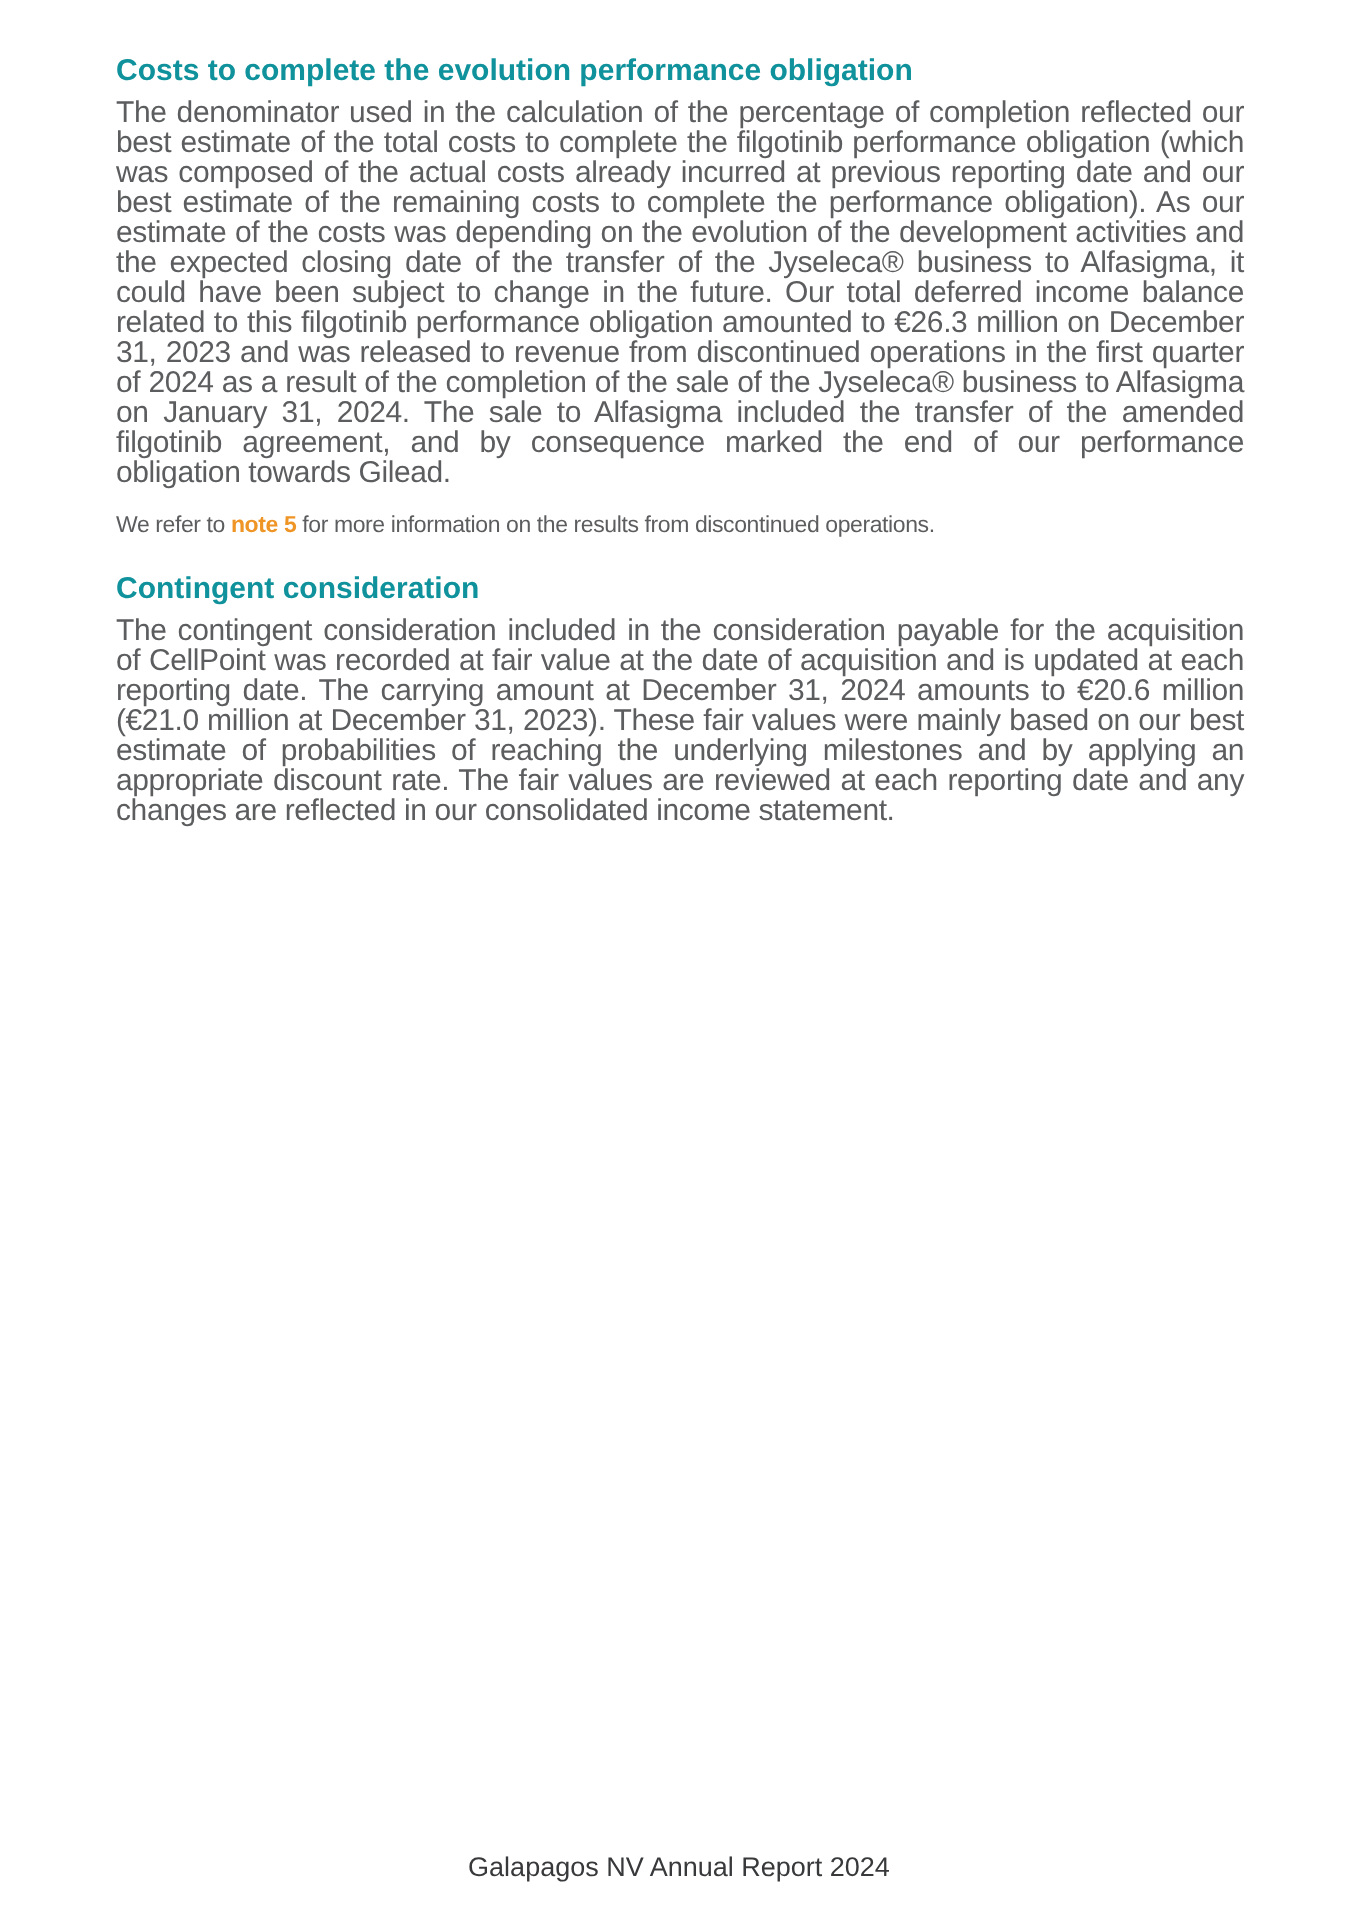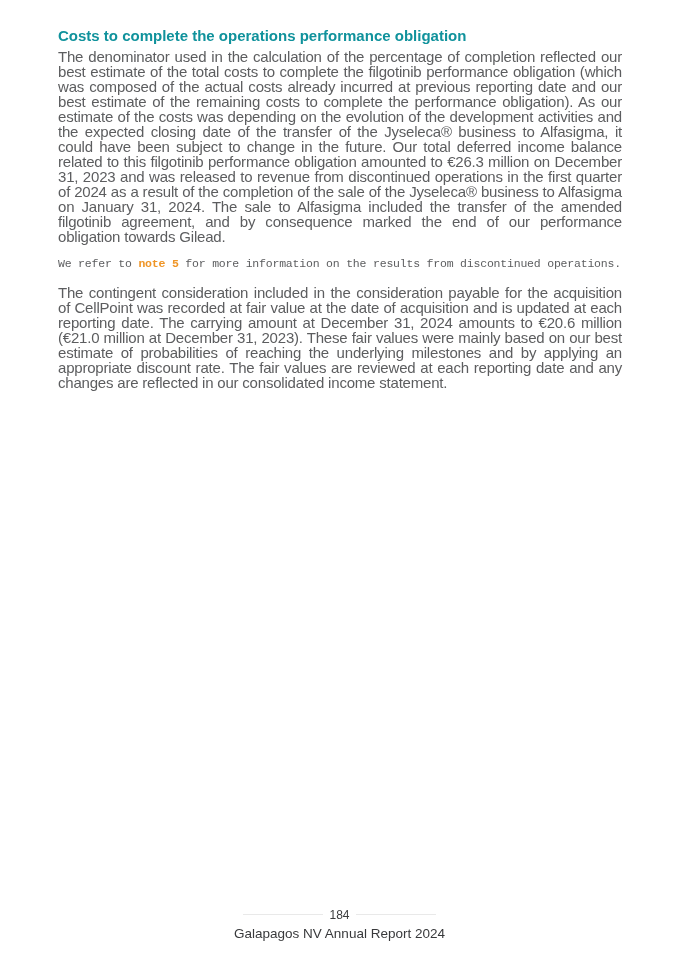--- a/index.html
+++ b/index.html
@@ -60,21 +60,20 @@
     text-align: justify;
     color: #5c5d5f;
     margin: 0 0 12px 0;
   }
   .note-line {
     font-size: 11.5px;
     line-height: 15px;
     letter-spacing: -0.2px;
     color: #5c5d5f;
     margin: 0 0 14px 0;
-    font-family: Liberation Mono, monospace;
   }
   .note-link {
     color: #ef9526;
     font-weight: 700;
     text-decoration: none;
     cursor: pointer;
   }
 
   
   .doc-footer {
@@ -101,33 +100,29 @@
 </style>
 </head>
 <body>
 
 <div class="page">
 
 
   <main class="content">
 
     <section class="section">
-      <h2 class="section-heading">Costs to complete the operations performance obligation</h2>
+      <h2 class="section-heading">Costs to complete the evolution performance obligation</h2>
       <p class="body-para">The denominator used in the calculation of the percentage of completion reflected our best estimate of the total costs to complete the filgotinib performance obligation (which was composed of the actual costs already incurred at previous reporting date and our best estimate of the remaining costs to complete the performance obligation). As our estimate of the costs was depending on the evolution of the development activities and the expected closing date of the transfer of the Jyseleca® business to Alfasigma, it could have been subject to change in the future. Our total deferred income balance related to this filgotinib performance obligation amounted to €26.3 million on December 31, 2023 and was released to revenue from discontinued operations in the first quarter of 2024 as a result of the completion of the sale of the Jyseleca® business to Alfasigma on January 31, 2024. The sale to Alfasigma included the transfer of the amended filgotinib agreement, and by consequence marked the end of our performance obligation towards Gilead.</p>
       <p class="note-line"><span>We refer to </span><a class="note-link">note 5</a><span> for more information on the results from discontinued operations.</span></p>
     </section>
 
     <section class="section">
+      <h2 class="section-heading">Contingent consideration</h2>
       <p class="body-para">The contingent consideration included in the consideration payable for the acquisition of CellPoint was recorded at fair value at the date of acquisition and is updated at each reporting date. The carrying amount at December 31, 2024 amounts to €20.6 million (€21.0 million at December 31, 2023). These fair values were mainly based on our best estimate of probabilities of reaching the underlying milestones and by applying an appropriate discount rate. The fair values are reviewed at each reporting date and any changes are reflected in our consolidated income statement.</p>
     </section>
 
   </main>
 
   <footer class="doc-footer">
-    <div class="pageno-row">
-      <span class="rule"></span>
-      <span class="pageno">184</span>
-      <span class="rule"></span>
-    </div>
     <div class="report-title">Galapagos NV Annual Report 2024</div>
   </footer>
 
 </div>
 
 </body></html>

